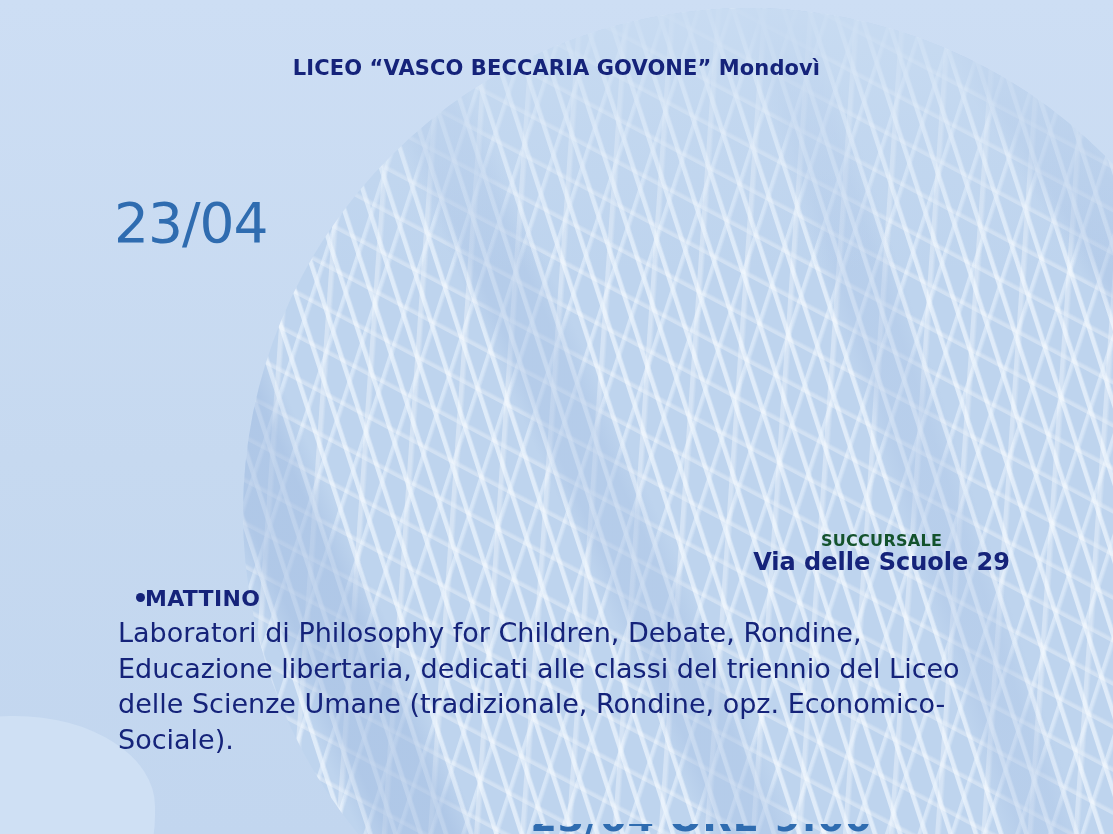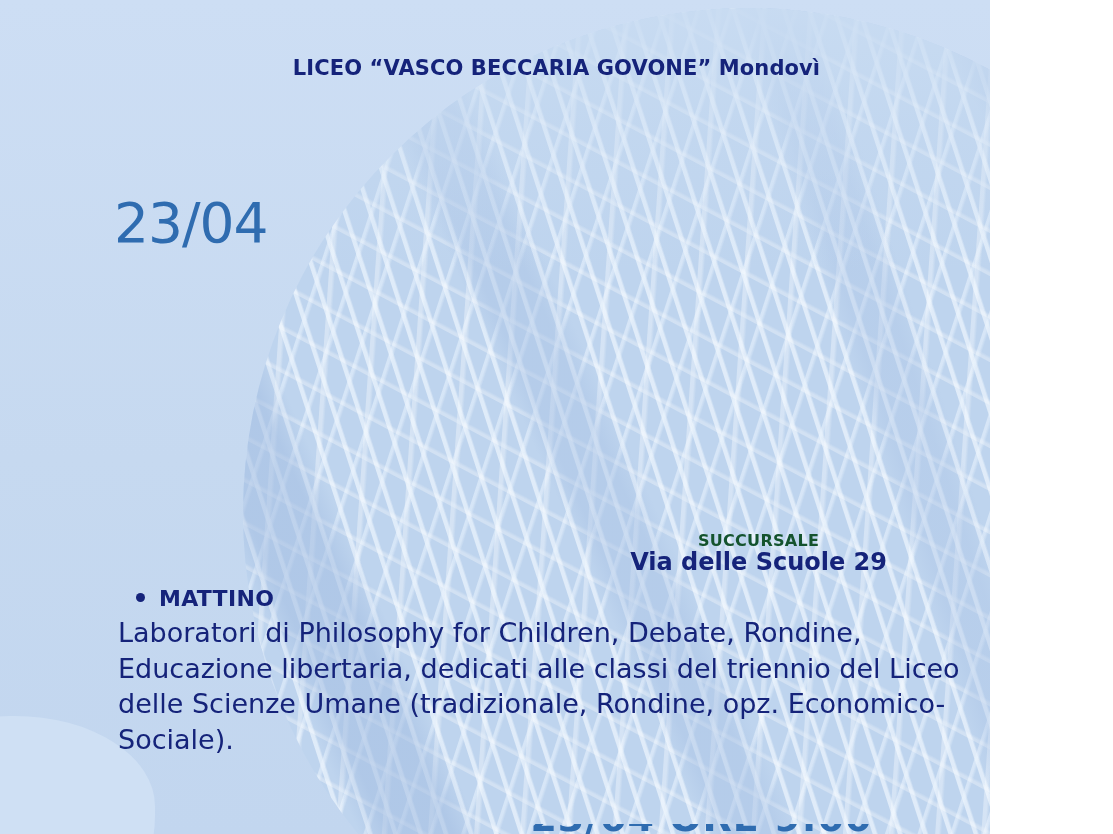--- a/index.html
+++ b/index.html
@@ -10,21 +10,21 @@
   body {
     width: 1113px;
     height: 834px;
     overflow: hidden;
     font-family: "DejaVu Sans", sans-serif;
   }
 
   
   .poster {
     position: relative;
-    width: 990px;
+    width: 1113px;
     height: 834px;
     background: #c9dcf2;
     overflow: hidden;
   }
 
   
   .bg-tint {
     position: absolute;
     inset: 0;
     background: linear-gradient(180deg, #cddef4 0%, #c6d9f0 55%, #c2d6ef 100%);
@@ -185,21 +185,20 @@
 
   .session {
     position: absolute;
     left: 118px;
     top: 586px;
     width: 880px;
   }
   .session-head {
     display: flex;
     align-items: baseline;
-    gap: 14px;
     color: #15237a;
     font-weight: bold;
     font-size: 22px;
     letter-spacing: .3px;
     margin-left: 18px;
   }
   .bullet {
     width: 9px;
     height: 9px;
     border-radius: 50%;

